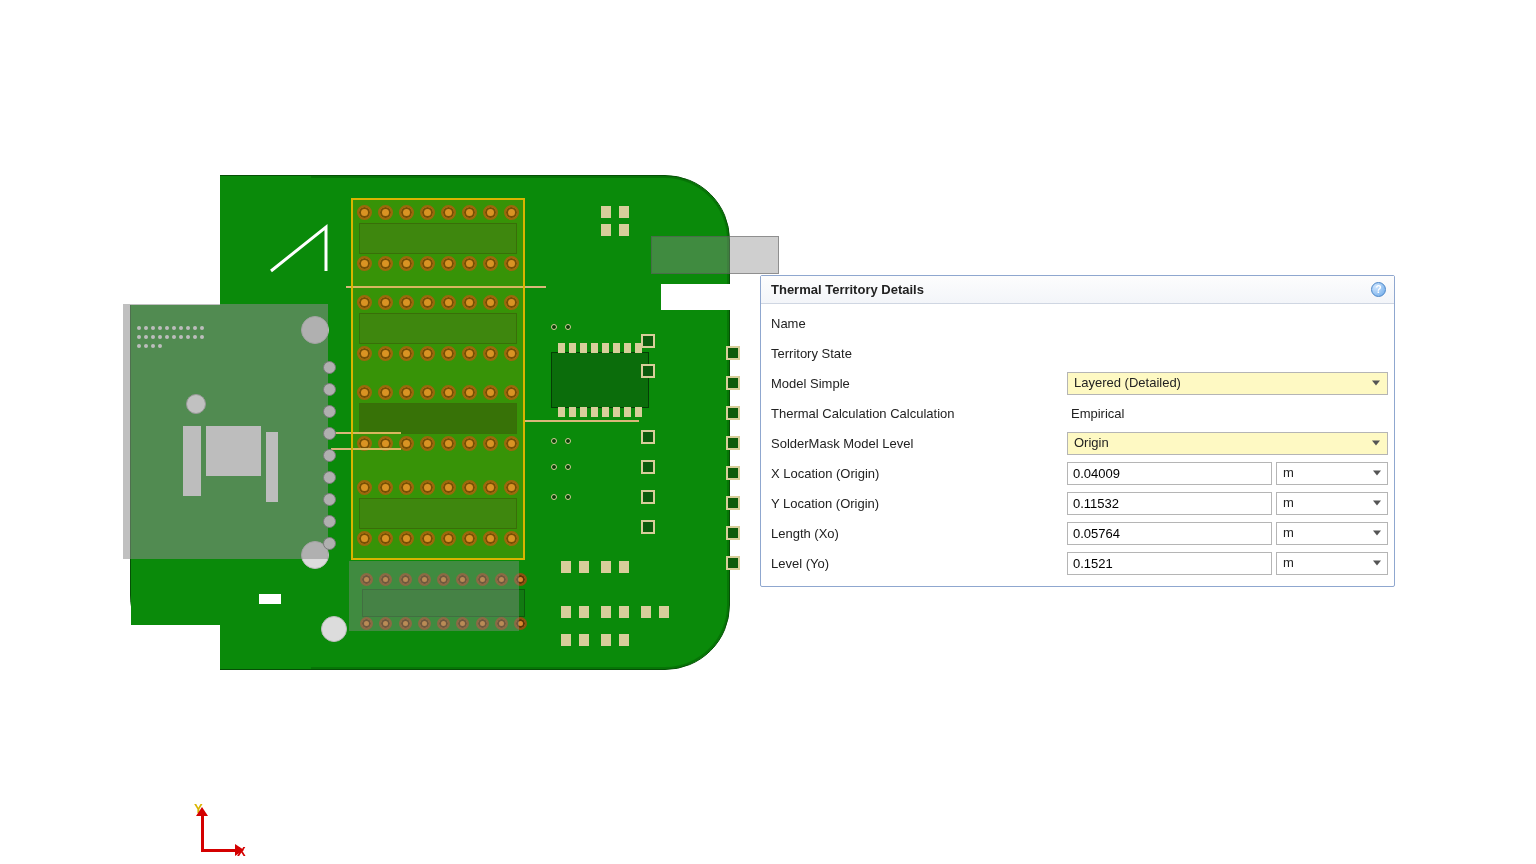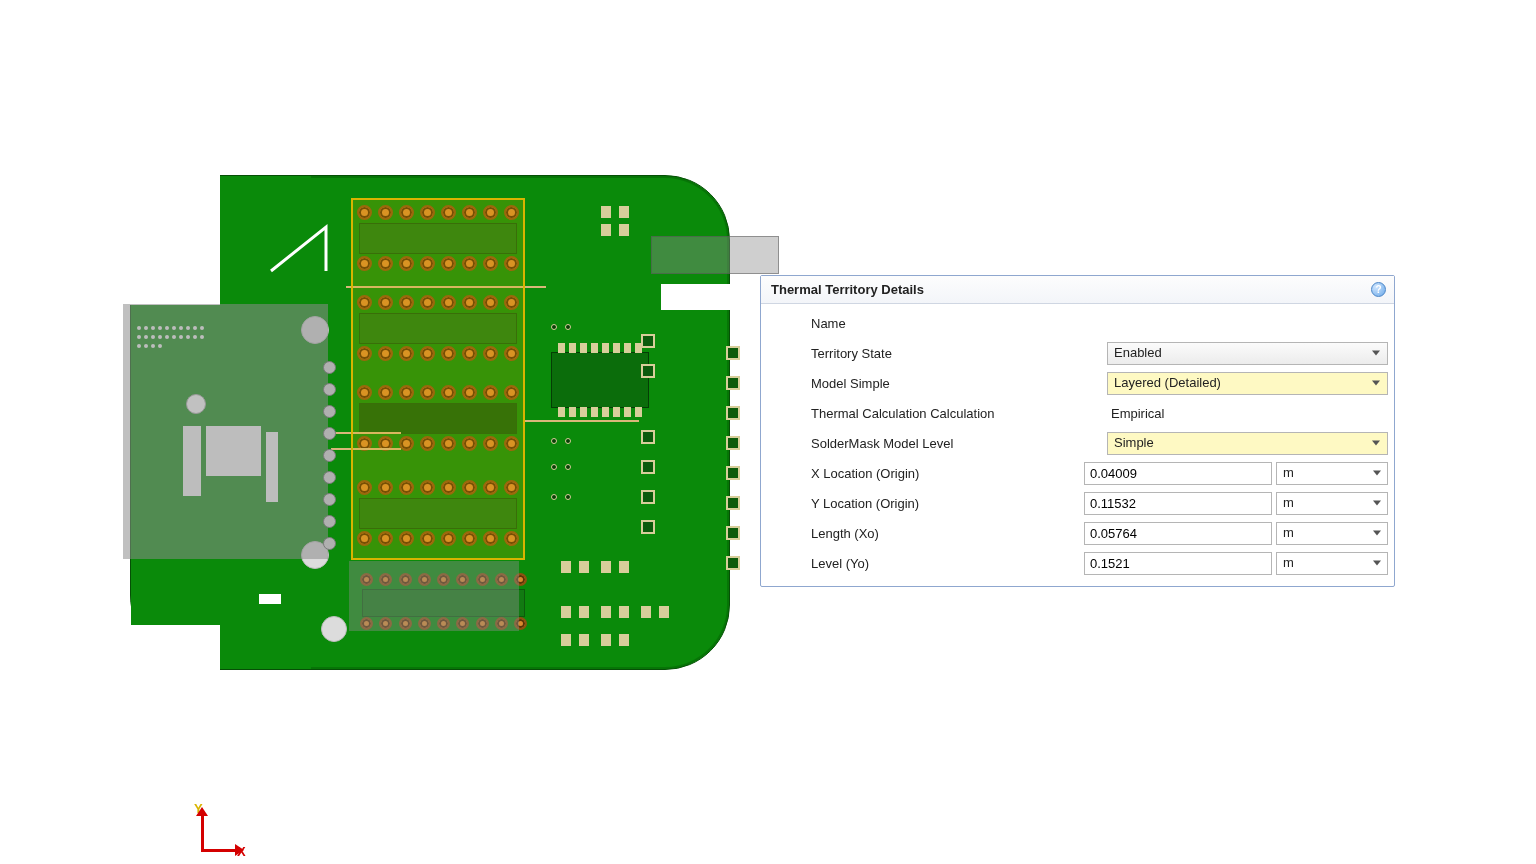--- a/index.html
+++ b/index.html
@@ -186,21 +186,21 @@
     display:flex;align-items:center;justify-content:center;
     color:#fff;font-size:10px;font-weight:bold;
     cursor:pointer;
   }
   .rows{padding:4px 6px 8px 6px;}
   .row{
     display:flex; align-items:center;
     min-height:30px;
     padding:1px 0;
   }
-  .lab{width:300px; padding-left:4px;margin-left:40px;}
+  .lab{width:300px; padding-left:4px;}
   .ctl{flex:1; display:flex; gap:4px; align-items:center;}
   .static{padding-left:4px;}
   .prefix{padding-right:4px; padding-left:4px;}
   input.txt{
     flex:1; height:23px;
     border:1px solid #b5b5b5;
     padding:2px 5px;
     font:inherit;
     background:#fff;
   }
@@ -527,40 +527,37 @@
   <div class="panel-header">
     <span>Thermal Territory Details</span>
     <span class="help">?</span>
   </div>
   <div class="rows">
     <div class="row">
       <div class="lab">Name</div>
     </div>
     <div class="row">
       <div class="lab">Territory State</div>
-      <div class="ctl">
-        <div class="select"><span>Enabled</span></div>
-      </div>
     </div>
     <div class="row">
       <div class="lab">Model Simple</div>
       <div class="ctl">
         <div class="select flat"><span>Layered (Detailed)</span></div>
       </div>
     </div>
     <div class="row">
       <div class="lab">Thermal Calculation Calculation</div>
       <div class="ctl">
         <span class="static">Empirical</span>
       </div>
     </div>
     <div class="row">
       <div class="lab">SolderMask Model Level</div>
       <div class="ctl">
-        <div class="select flat"><span>Simple</span></div>
+        <div class="select flat"><span>Origin</span></div>
       </div>
     </div>
     <div class="row">
       <div class="lab">X Location (Origin)</div>
       <div class="ctl">
         <input class="txt" value="0.04009" style="">
         <div class="unit"><span>m</span></div>
       </div>
     </div>
     <div class="row">

